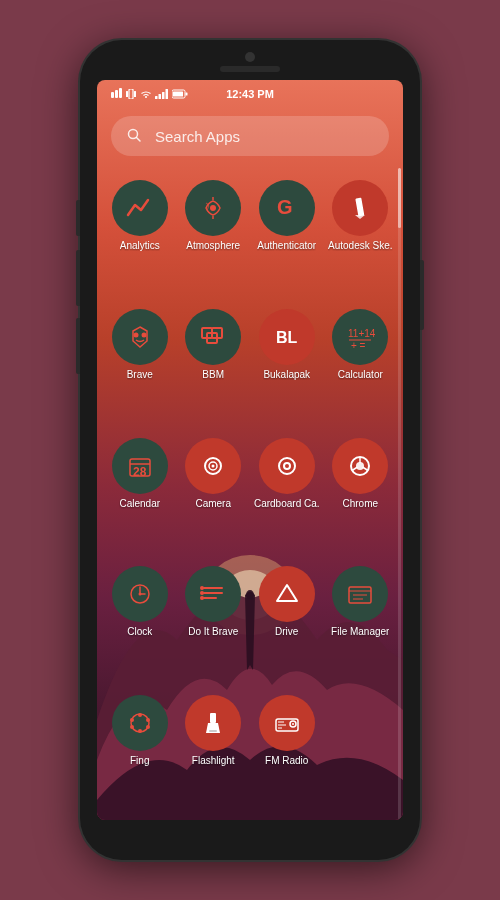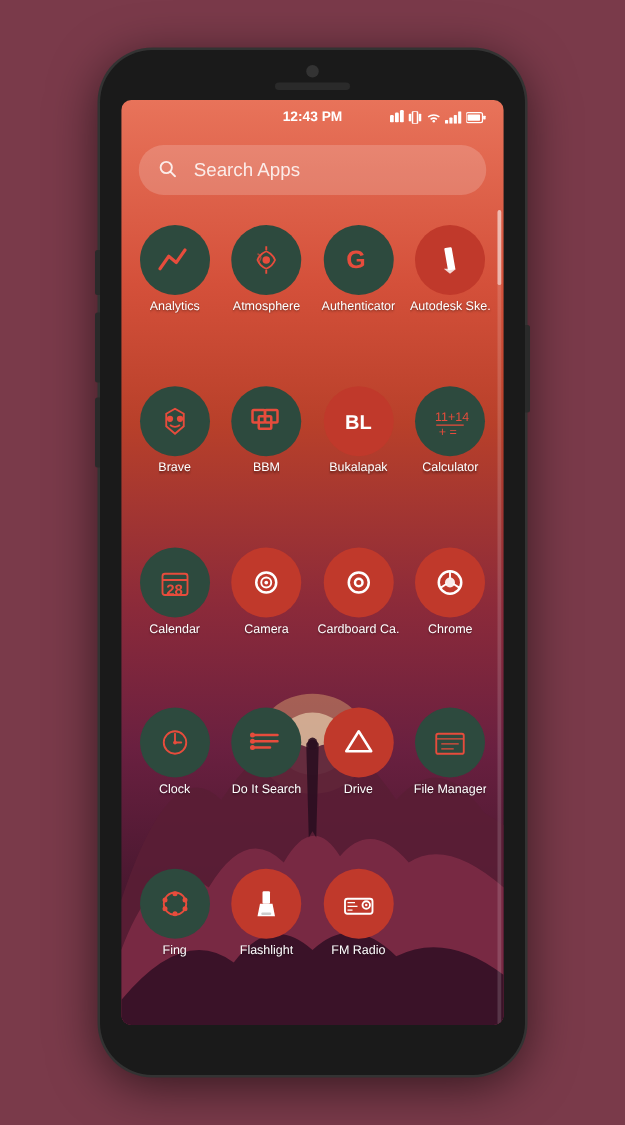--- a/index.html
+++ b/index.html
@@ -104,21 +104,21 @@
 
     
     .status-bar {
       position: absolute;
       top: 0;
       left: 0;
       right: 0;
       height: 28px;
       display: flex;
       align-items: center;
-      justify-content: flex-end;
+      justify-content: flex-start;
       padding: 0 14px;
       z-index: 20;
     }
     .status-left {
       font-size: 10px;
       color: #fff;
       font-weight: bold;
     }
     .status-center {
       font-size: 11px;
@@ -479,21 +479,21 @@
         <div class="app-icon icon-doitlater">
           <svg viewBox="0 0 30 30" xmlns="http://www.w3.org/2000/svg">
             <line x1="6" y1="9" x2="24" y2="9" stroke="#e74c3c" stroke-width="2" stroke-linecap="round"></line>
             <line x1="6" y1="14" x2="24" y2="14" stroke="#e74c3c" stroke-width="2" stroke-linecap="round"></line>
             <line x1="6" y1="19" x2="18" y2="19" stroke="#e74c3c" stroke-width="2" stroke-linecap="round"></line>
             <circle cx="4" cy="9" r="2" fill="#e74c3c"></circle>
             <circle cx="4" cy="14" r="2" fill="#e74c3c"></circle>
             <circle cx="4" cy="19" r="2" fill="#e74c3c"></circle>
           </svg>
         </div>
-        <span class="app-label">Do It Search</span>
+        <span class="app-label">Do It Brave</span>
       </div>
 
       <div class="app-item">
         <div class="app-icon icon-drive">
           <svg viewBox="0 0 30 30" xmlns="http://www.w3.org/2000/svg">
             <path d="M15 6 L25 22 L5 22 Z" fill="none" stroke="#fff" stroke-width="2" stroke-linejoin="round"></path>
           </svg>
         </div>
         <span class="app-label">Drive</span>
       </div>

